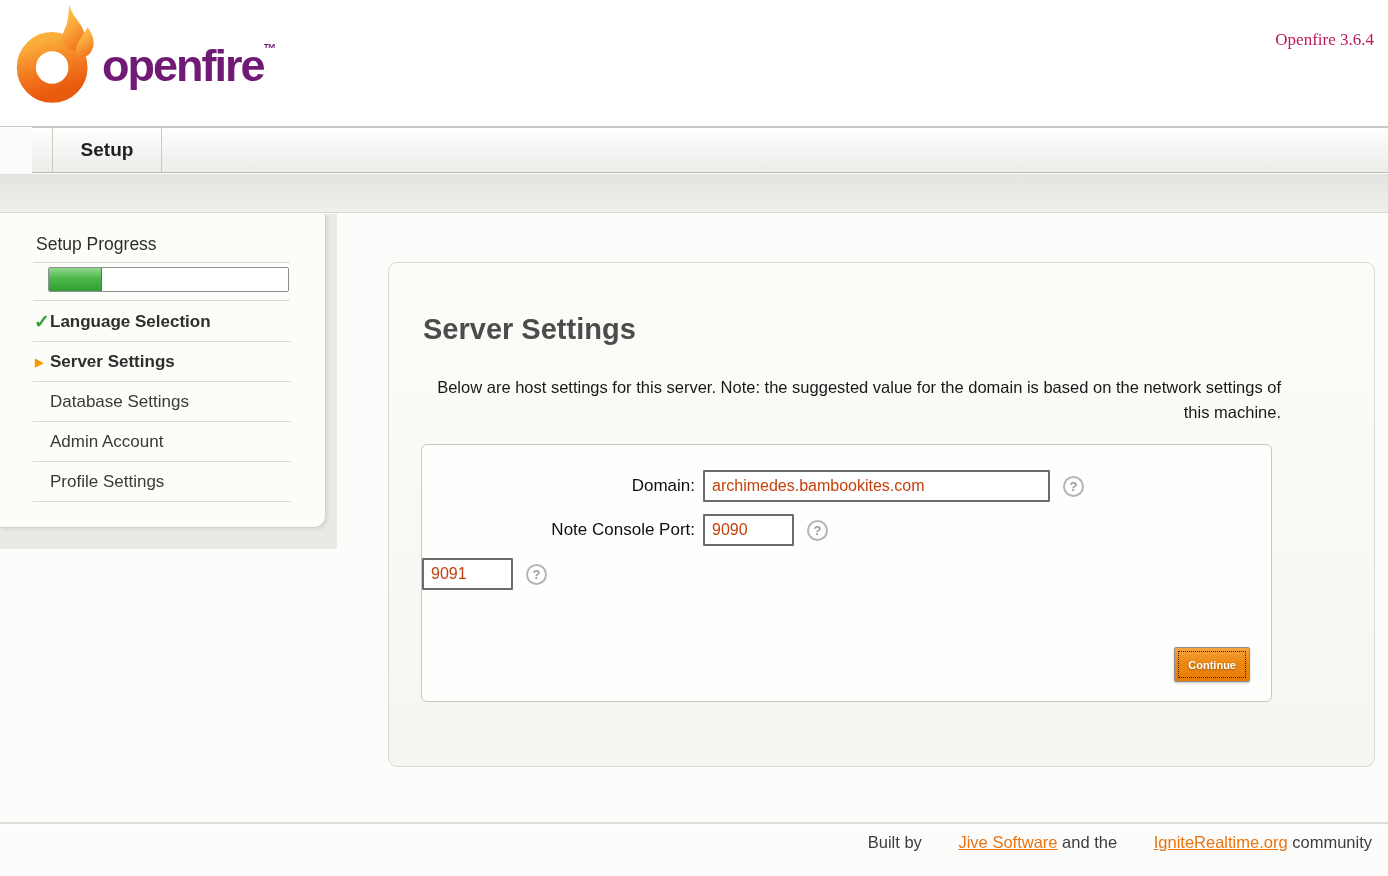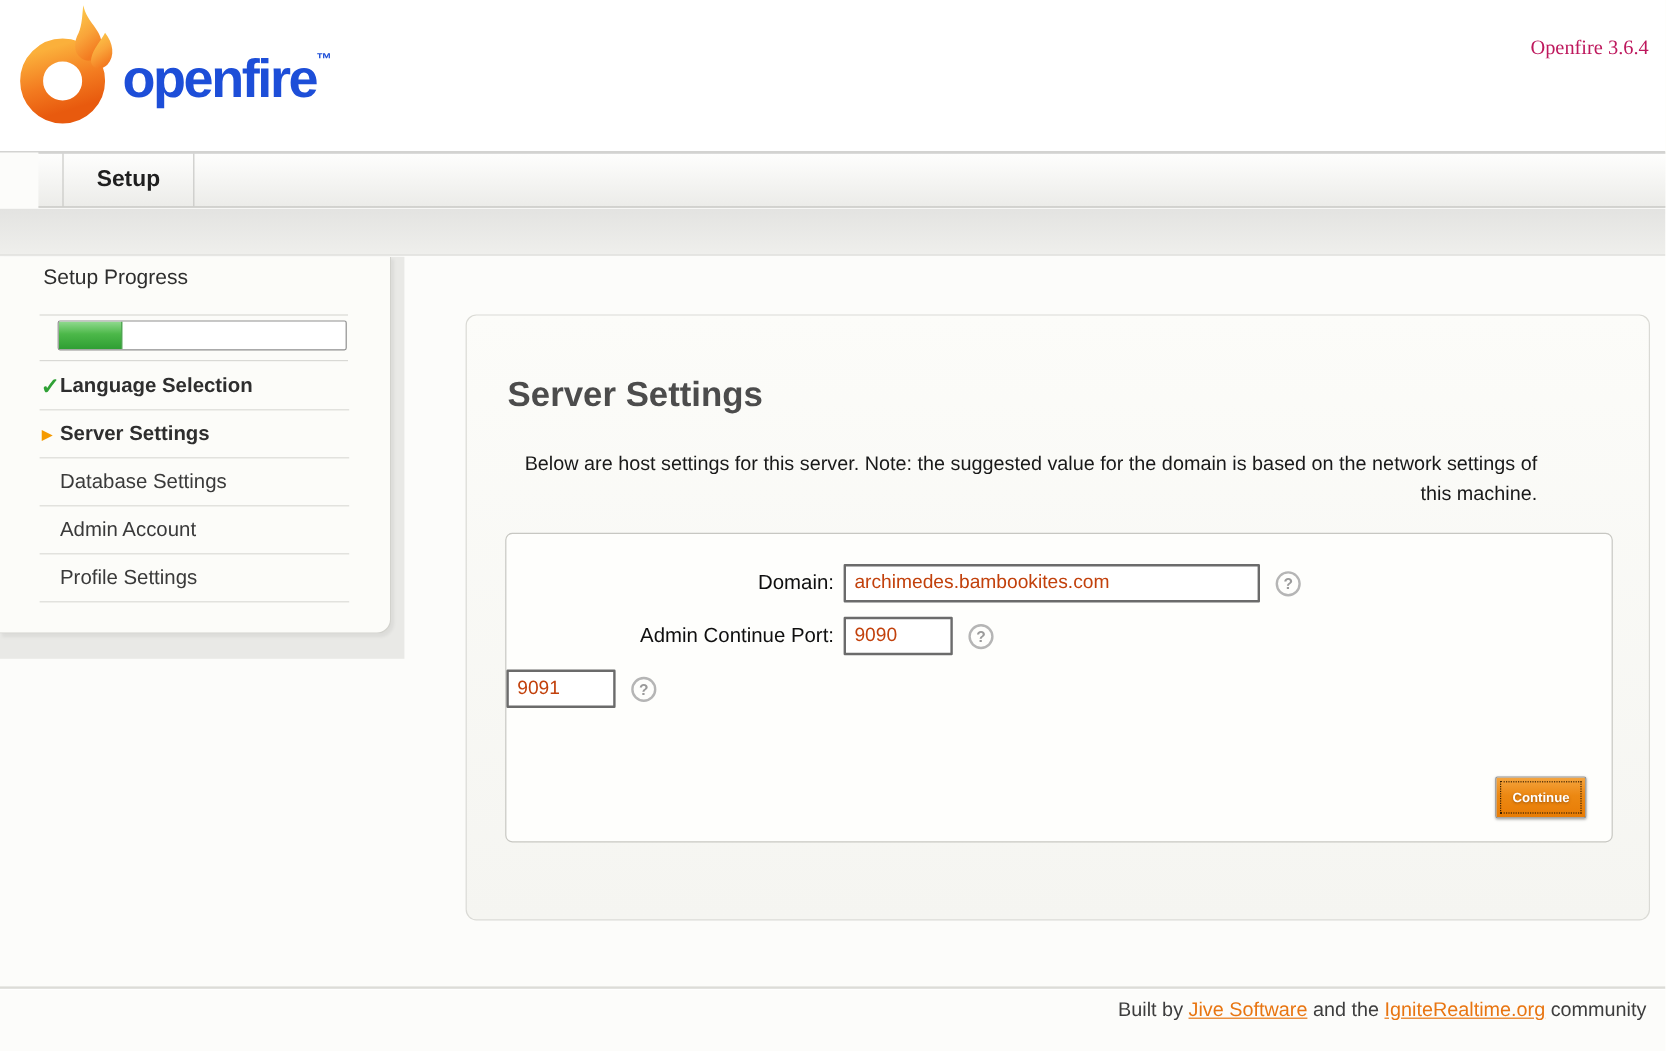--- a/index.html
+++ b/index.html
@@ -3,61 +3,61 @@
 <meta charset="utf-8">
 <style>
   * { margin:0; padding:0; box-sizing:border-box; }
   html,body { background:#fff; }
   body { font-family:"Liberation Sans", sans-serif; }
   .page { position:relative; width:1388px; height:876px; background:#fcfcfa; overflow:hidden; }
 
   
   .header { position:absolute; left:0; top:0; width:100%; height:127px; background:#ffffff; border-bottom:1px solid #c9c9c6; }
   .logo { position:absolute; left:12px; top:4px; }
-  .wordmark { position:absolute; left:102px; top:40px; font-size:45px; font-weight:bold; color:#1d4ed8; letter-spacing:-2px; }
+  .wordmark { position:absolute; left:102px; top:40px; font-size:45px; font-weight:bold; color:#701a75; letter-spacing:-2px; }
   .wordmark sup { font-size:13px; font-weight:bold; vertical-align:28px; letter-spacing:0; }
   .version { position:absolute; right:14px; top:30px; font-size:17px; color:#be185d;font-family:Liberation Serif, serif; }
 
   
   .tabstrip { position:absolute; left:0; top:127px; width:100%; height:46px;
     background:linear-gradient(180deg,#fefefd 0%,#ececE9 100%);
     border-top:1px solid #c6c6c3; border-bottom:1px solid #b9b9b6;margin-left:32px; }
   .tab-sep { position:absolute; top:0; bottom:0; width:1px; background:#c9c9c6; }
   .tab-setup { position:absolute; left:21px; top:0; width:108px; height:44px; line-height:44px;
     text-align:center; font-weight:bold; font-size:19px; color:#1f1f1f; cursor:pointer; }
 
   
   .subbar { position:absolute; left:0; top:174px; width:100%; height:39px;
     background:linear-gradient(180deg,#e3e3e1 0%,#efefec 100%); border-bottom:1px solid #d8d8d5; }
 
   
   .side-back { position:absolute; left:0; top:214px; width:337px; height:335px; background:#e9e9e6; }
   .sidebar { position:absolute; left:0; top:214px; width:326px; height:314px; background:#fcfcf9;
     border-right:1px solid #d2d2cd; border-bottom:1px solid #d2d2cd; border-bottom-right-radius:12px;
     box-shadow:2px 2px 3px rgba(0,0,0,0.06); }
-  .sp-title { position:absolute; left:36px; top:7px; font-size:17.5px; color:#2e2e2e; }
+  .sp-title { position:absolute; left:36px; top:20px; font-size:17.5px; color:#2e2e2e; }
   .sp-divider { position:absolute; left:33px; width:257px; height:1px; background:#d9d9d5; }
   .progress { position:absolute; left:48px; top:53px; width:241px; height:25px; background:#ffffff;
     border:1px solid #8f8f8f; border-radius:2px; overflow:hidden; }
   .progress-fill { height:100%; background:linear-gradient(180deg,#90d98e 0%,#4cb849 45%,#2f9e33 100%);
     border-right:1px solid #2d9431; }
   .sp-list { position:absolute; left:33px; top:88px; width:258px; list-style:none; }
   .sp-list li { position:relative; height:40px; display:flex; align-items:center; padding-left:17px;
     border-bottom:1px solid #dbdbd7; font-size:17px; color:#3a3a3a; }
   .sp-list li.done, .sp-list li.current { font-weight:bold; color:#2e2e2e; }
   .icon-check { position:absolute; left:1px; top:8px; color:#2fa136; font-size:19px; font-weight:bold; }
   .icon-arrow { position:absolute; left:2px; top:14px; color:#f59a00; font-size:11px; }
 
   
   .main { position:absolute; left:388px; top:262px; width:987px; height:505px;
     border:1px solid #dadad5; border-radius:9px;
     background:linear-gradient(180deg,#fcfcf9 0%,#f5f5f1 100%); }
   .main h1 { position:absolute; left:34px; top:50px; font-size:29px; color:#4c4c4c; }
   .main .desc { position:absolute; left:34px; top:112px; width:858px; font-size:16.5px; color:#191919; line-height:25px;text-align:right; }
-  .formbox { position:absolute; left:32px; top:181px; width:923px; height:258px; background:#fefefc;
+  .formbox { position:absolute; left:32px; top:181px; width:851px; height:258px; background:#fefefc;
     border:1px solid #c7c7c2; border-radius:6px;padding-left:37px; }
   .rows { position:absolute; left:0; top:25px; right:0; }
   .frow { display:flex; align-items:center; height:32px; margin-bottom:12px; }
   .flabel { width:273px; text-align:right; margin-right:8px; font-size:17px; color:#0f0f0f; }
   .finput { height:32px; border:2px solid #6b6b6b; border-radius:1px; background:#fff;
     font-family:"Liberation Sans", sans-serif; font-size:16px; color:#c2410c; padding:2px 7px; }
   .finput.wide { width:347px; }
   .finput.narrow { width:91px; }
   .help { width:21px; height:21px; border-radius:50%; border:2px solid #b5b5b5; color:#9a9a9a;
     font-size:13px; font-weight:bold; display:flex; align-items:center; justify-content:center;
@@ -65,21 +65,21 @@
   .continue-btn { position:absolute; right:21px; bottom:19px; height:35px; padding:0 13px;
     background:linear-gradient(180deg,#f4a43f 0%,#ec8812 45%,#e87c05 100%);
     border:1px solid #8f8f8f; border-radius:2px; color:#ffffff; font-weight:bold; font-size:11px;
     font-family:"Liberation Sans", sans-serif; text-shadow:0 1px 2px rgba(90,40,0,0.5);
     outline:1px dotted #3a2000; outline-offset:-5px; box-shadow:0 1px 2px rgba(0,0,0,0.25); cursor:pointer; }
 
   
   .footer-rule { position:absolute; left:0; top:822px; width:100%; height:2px;
     background:#dcdcd8; box-shadow:0 1px 0 #ffffff; }
   .footer { position:absolute; right:16px; top:833px; font-size:16.5px; color:#3d3d3d; }
-  .footer a { color:#e87511; text-decoration:underline; cursor:pointer; }
+  .footer a { color:#e87511; text-decoration:underline; cursor:pointer;margin-left:32px; }
 </style>
 </head>
 <body>
 
 <div class="page">
 
   <div class="header">
     <svg class="logo" width="88" height="102" viewBox="0 0 92 106">
       <defs>
         <linearGradient id="ringGrad" x1="0.2" y1="0" x2="0.5" y2="1">
@@ -144,21 +144,21 @@
     <p class="desc">Below are host settings for this server. Note: the suggested value for the domain is based on the network settings of this machine.</p>
 
     <div class="formbox">
       <div class="rows">
         <div class="frow">
           <label class="flabel">Domain:</label>
           <input class="finput wide" type="text" value="archimedes.bambookites.com" style="">
           <span class="help">?</span>
         </div>
         <div class="frow">
-          <label class="flabel">Admin Continue Port:</label>
+          <label class="flabel">Note Console Port:</label>
           <input class="finput narrow" type="text" value="9090" style="">
           <span class="help">?</span>
         </div>
         <div class="frow">
           <input class="finput narrow" type="text" value="9091" style="">
           <span class="help">?</span>
         </div>
       </div>
       <button class="continue-btn">Continue</button>
     </div>

